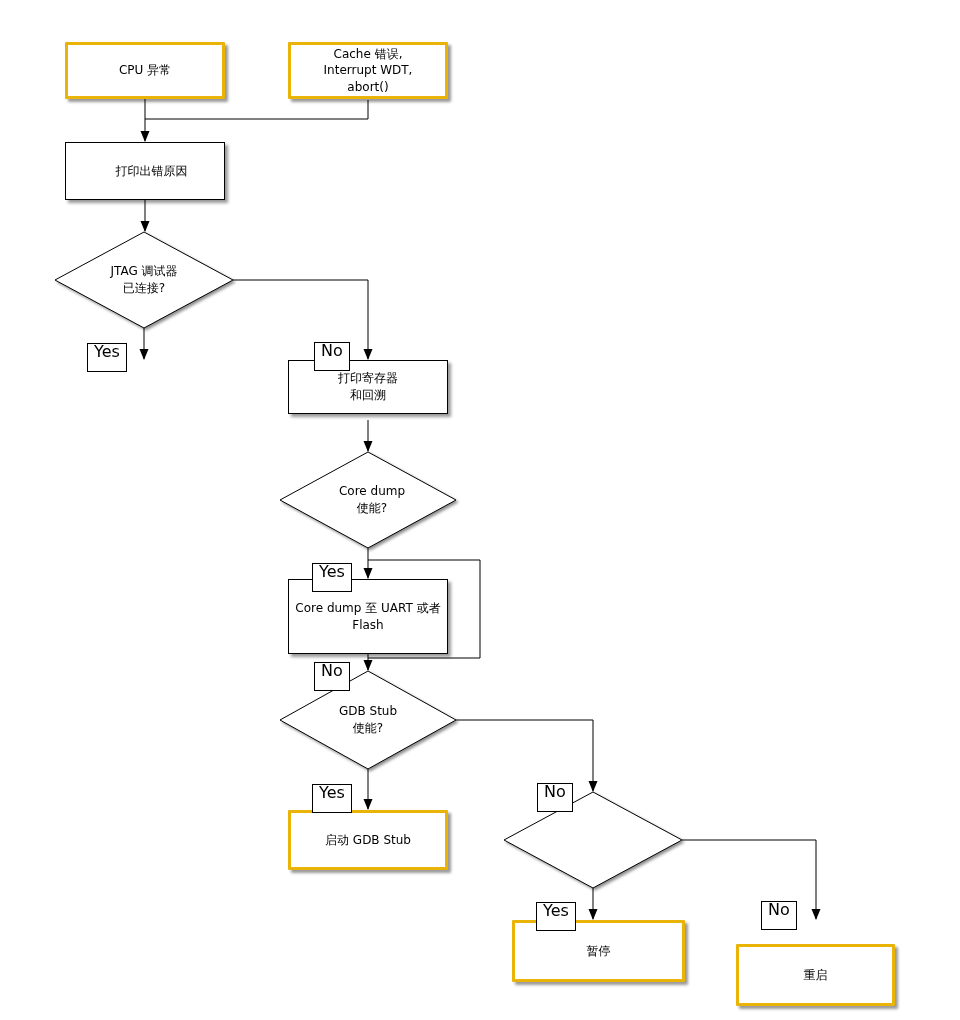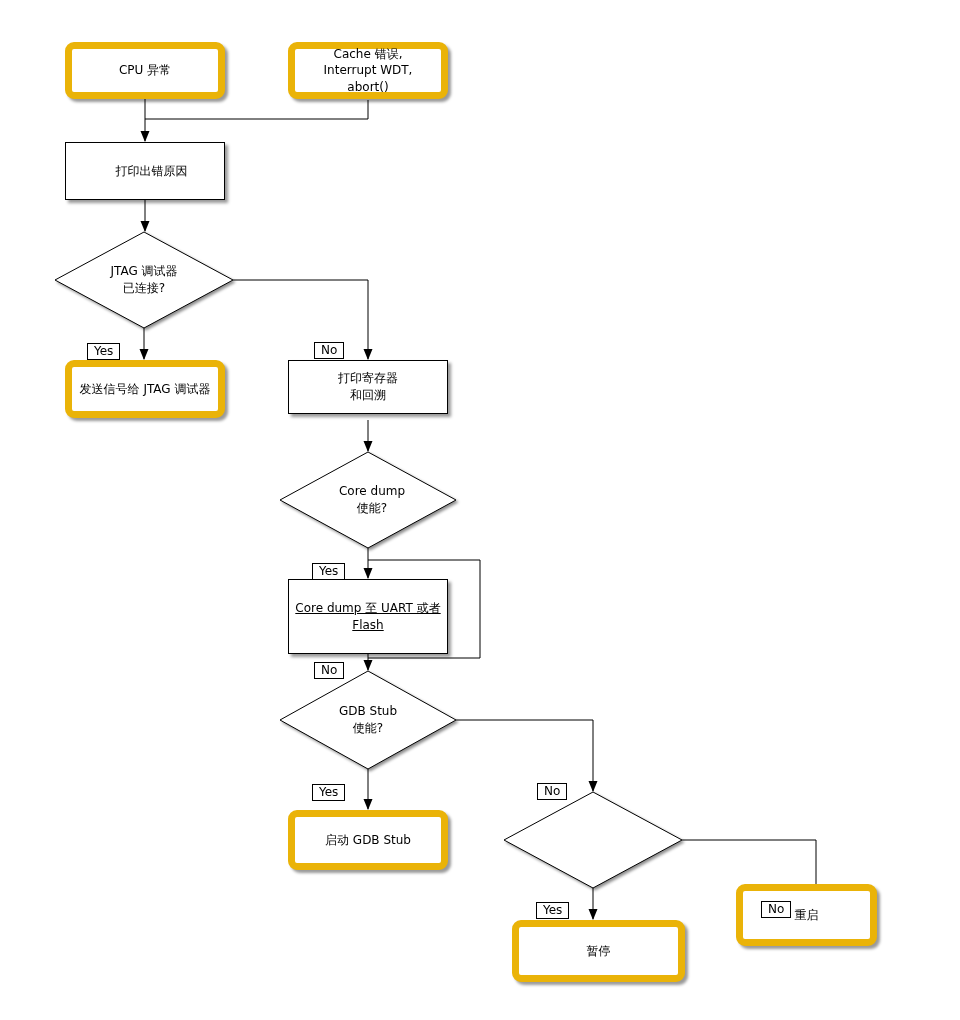--- a/index.html
+++ b/index.html
@@ -52,40 +52,40 @@
     font-size: 12px;
     line-height: 1.38;
   }
   .node.rect {
     background: #ffffff;
     border: 1px solid #000000;
     box-shadow: 3px 3px 3px rgba(0,0,0,0.4);
   }
   .node.rounded {
     background: #ffffff;
-    border: 7px solid #eab308;
-    border-radius: 9px;
+    border: 3px solid #eab308;
+    border-radius: 1px;
     box-shadow: 3px 3px 3px rgba(0,0,0,0.4);
   }
   .node.diamond {
     background: transparent;
     border: none;
     box-shadow: none;
   }
   .node-label {
     white-space: pre-line;
     padding: 0 4px;
   }
   .branch-label {
     position: absolute;
     box-sizing: border-box;
     background: #ffffff;
     border: 1px solid #000000;
-    font-size: 12px;
-    height: 17px;
+    font-size: 16px;
+    height: 29px;
     line-height: 15px;
     padding: 0 6px;
     text-align: center;
   }
 </style>
 </head>
 <body>
 
 <div id="flowchart">
   <svg id="edges-svg" xmlns="http://www.w3.org/2000/svg">
@@ -127,45 +127,42 @@
 Interrupt WDT,
 abort()</div>
       </div>
       <div class="node rect" style="left: 65px; top: 142px; width: 160px; height: 58px; padding-left: 13px;">
         <div class="node-label">打印出错原因</div>
       </div>
       <div class="node diamond" style="left: 55px; top: 232px; width: 178px; height: 96px;">
         <div class="node-label">JTAG 调试器
 已连接?</div>
       </div>
-      <div class="node rounded" style="left: 65px; top: 360px; width: 160px; height: 58px;">
-        <div class="node-label">发送信号给 JTAG 调试器</div>
-      </div>
       <div class="node rect" style="left: 288px; top: 360px; width: 160px; height: 54px;">
         <div class="node-label">打印寄存器
 和回溯</div>
       </div>
       <div class="node diamond" style="left: 284px; top: 452px; width: 176px; height: 96px;">
         <div class="node-label">Core dump
 使能?</div>
       </div>
-      <div class="node rect" style="left: 288px; top: 579px; width: 160px; height: 75px; text-decoration: underline;">
+      <div class="node rect" style="left: 288px; top: 579px; width: 160px; height: 75px;">
         <div class="node-label">Core dump 至 UART 或者 Flash</div>
       </div>
       <div class="node diamond" style="left: 280px; top: 671px; width: 176px; height: 98px;">
         <div class="node-label">GDB Stub
 使能?</div>
       </div>
       <div class="node rounded" style="left: 288px; top: 810px; width: 160px; height: 60px;">
         <div class="node-label">启动 GDB Stub</div>
       </div>
       <div class="node rounded" style="left: 512px; top: 920px; width: 173px; height: 62px;">
         <div class="node-label">暂停</div>
       </div>
-      <div class="node rounded" style="left: 736px; top: 884px; width: 141px; height: 62px; text-align: right;">
+      <div class="node rounded" style="left: 736px; top: 944px; width: 159px; height: 62px; text-align: right;">
         <div class="node-label">重启</div>
       </div>
       <div class="branch-label" style="left: 87px; top: 343px;">Yes</div>
       <div class="branch-label" style="left: 314px; top: 342px;">No</div>
       <div class="branch-label" style="left: 312px; top: 563px;">Yes</div>
       <div class="branch-label" style="left: 314px; top: 662px;">No</div>
       <div class="branch-label" style="left: 312px; top: 784px;">Yes</div>
       <div class="branch-label" style="left: 537px; top: 783px;">No</div>
       <div class="branch-label" style="left: 536px; top: 902px;">Yes</div>
       <div class="branch-label" style="left: 761px; top: 901px;">No</div>

